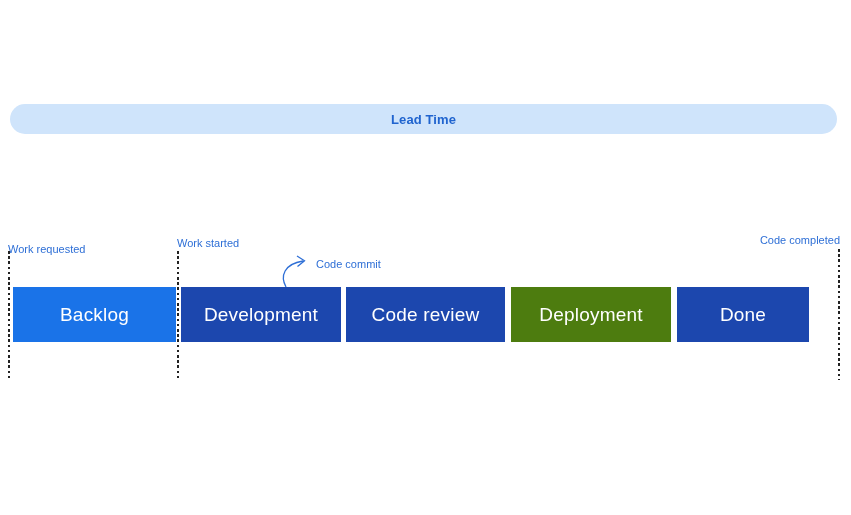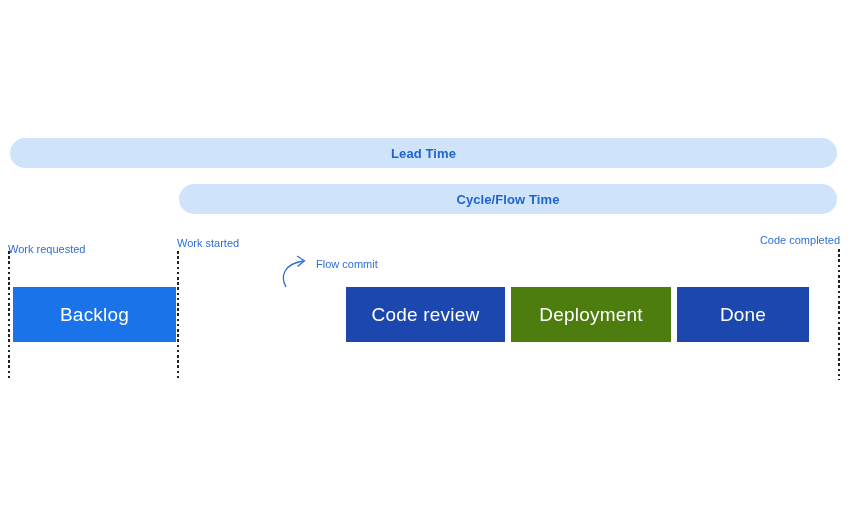--- a/index.html
+++ b/index.html
@@ -14,21 +14,20 @@
     width: 851px; height: 515px;
     background: #ffffff;
   }
   .pill {
     position: absolute;
     height: 30px;
     border-radius: 15px;
     display: flex;
     align-items: center;
     justify-content: center;
-    margin-top: 34px;
   }
   .pill span {
     font-size: 13px;
     font-weight: 700;
     letter-spacing: 0.1px;
   }
   .marker-label {
     position: absolute;
     font-size: 11px;
     white-space: nowrap;
@@ -63,44 +62,44 @@
 </style>
 </head>
 <body>
 
 <div class="canvas">
 
   <div class="pill" style="left: 10px; top: 104px; width: 827px; background-color: rgb(207, 228, 251); color: rgb(32, 100, 207);">
     <span>Lead Time</span>
   </div>
 
-  <div class="pill" style="left: 179px; top: 150px; width: 658px; background-color: rgb(207, 228, 251); color: rgb(32, 100, 207);">
-    <span>Cycle/Flow Time</span>
-  </div>
 
 
   <div class="marker-label" style="left: 8px; top: 237px; color: rgb(46, 111, 214); margin-top: 6px;">Work requested</div>
   <div class="marker-line" style="left: 8px; top: 251px; height: 129px; color: rgb(34, 34, 34);"></div>
 
   <div class="marker-label" style="left: 177px; top: 237px; color: rgb(46, 111, 214);">Work started</div>
   <div class="marker-line" style="left: 177px; top: 251px; height: 129px; color: rgb(34, 34, 34);"></div>
 
   <div class="marker-label" style="right: 11px; top: 234px; color: rgb(46, 111, 214);">Code completed</div>
   <div class="marker-line" style="left: 838px; top: 249px; height: 131px; color: rgb(34, 34, 34);"></div>
 
   <svg class="annotation-arrow" width="40" height="40" viewBox="0 0 40 40" style="color: rgb(46, 111, 214);">
     <path d="M 9 37 C 3 26, 7 14, 26 11" fill="none" stroke-width="1.3" stroke="#2e6fd6"></path>
     <path d="M 20 6 L 27.5 10.8 L 20.5 16.5" fill="none" stroke-width="1.3" stroke="#2e6fd6"></path>
   </svg>
-  <div class="annotation-text" style="left: 316px; top: 258px; color: rgb(46, 111, 214);">Flow commit</div>
+  <div class="annotation-text" style="left: 316px; top: 258px; color: rgb(46, 111, 214);">Code commit</div>
 
   <div class="stage" style="left: 13px; width: 163px; background-color: rgb(26, 115, 232); color: #ffffff;">
     <span>Backlog</span>
   </div>
 
+  <div class="stage" style="left: 181px; width: 160px; background-color: rgb(28, 71, 174); color: rgb(255, 255, 255);">
+    <span>Development</span>
+  </div>
 
   <div class="stage" style="left: 346px; width: 159px; background-color: rgb(28, 71, 174); color: rgb(255, 255, 255);">
     <span>Code review</span>
   </div>
 
   <div class="stage" style="left: 511px; width: 160px; background-color: #4d7c0f; color: rgb(255, 255, 255);">
     <span>Deployment</span>
   </div>
 
   <div class="stage" style="left: 677px; width: 132px; background-color: rgb(28, 71, 174); color: rgb(255, 255, 255);">

